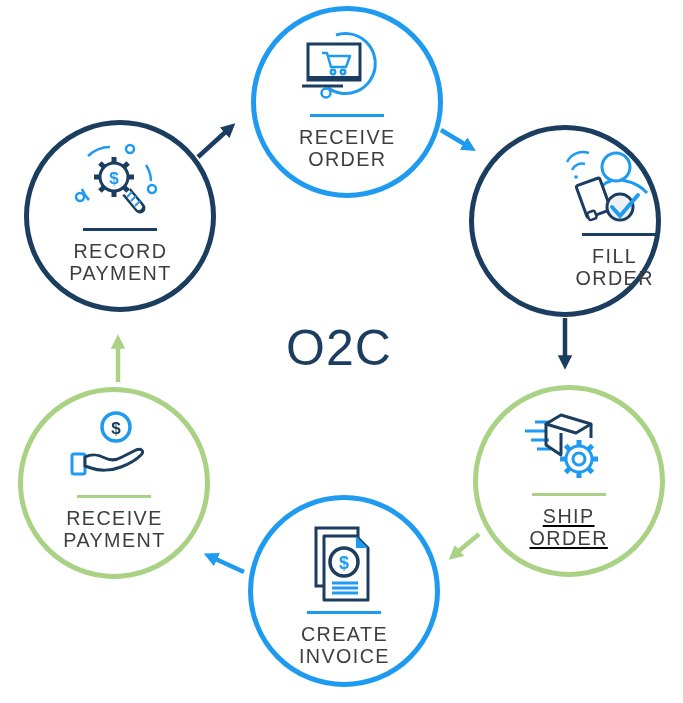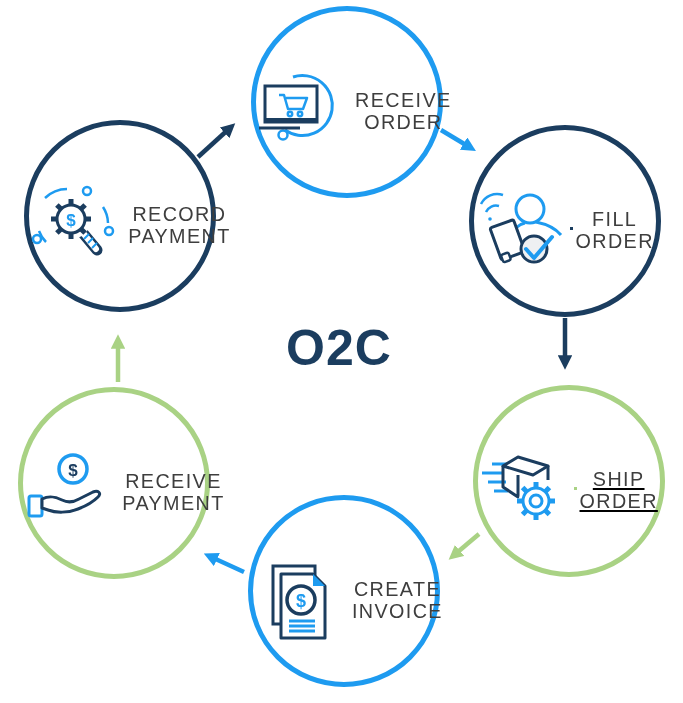--- a/index.html
+++ b/index.html
@@ -9,39 +9,39 @@
     --label:#3e3e3e;
   }
   html,body{margin:0;padding:0;background:#fff;}
   .canvas{
     position:relative;width:683px;height:703px;background:#fff;overflow:hidden;
     font-family:"Liberation Sans",sans-serif;
   }
   .node{
     position:absolute;width:192px;height:192px;border-radius:50%;
     border:5px solid var(--navy);background:#fff;box-sizing:border-box;
-    display:flex;flex-direction:row;align-items:center;padding-top:18px;
+    display:flex;flex-direction:column;align-items:center;padding-top:18px;
   }
   .n0{left:251px;top:6px;}
   .n1{left:469px;top:125px;}
   .n2{left:473px;top:385px;}
   .n3{left:248px;top:495px;}
   .n4{left:18px;top:387px;}
   .n5{left:24px;top:120px;}
   .n3 .icon{margin-top:8px;}
   .icon{width:96px;height:80px;flex:none;display:block;}
   .divider{width:74px;height:3px;margin:5px 0 9px;background:var(--navy);}
   .label{
     text-align:center;font-size:21px;line-height:22px;letter-spacing:1.5px;
     color:var(--label);transform:scaleX(.94);white-space:nowrap;
   }
   .label span{display:block;}
   .title{
     position:absolute;left:339px;top:348px;transform:translate(-50%,-50%);
-    font-size:50px;font-weight:700;letter-spacing:1px;color:var(--navy);
+    font-size:50px;font-weight:400;letter-spacing:1px;color:var(--navy);
   }
   .arrows{position:absolute;left:0;top:0;width:683px;height:703px;pointer-events:none;}
   .stroke-blue{stroke:var(--blue);}
   .stroke-navy{stroke:var(--navy);}
   .stroke-green{stroke:var(--green);}
   
   .sb{stroke:var(--blue);}  .sn{stroke:var(--navy);}
   .fb{fill:var(--blue);}    .fn{fill:var(--navy);}
   .nf{fill:none;}           .fw{fill:#fff;}
   .fg{fill:#eef0f2;}
@@ -65,21 +65,21 @@
       <circle class="nf sb" stroke-width="2.5" cx="34" cy="43" r="2.2"></circle>
       <circle class="nf sb" stroke-width="2.5" cx="44" cy="43" r="2.2"></circle>
     </svg>
     <div class="divider" style="background: rgb(30, 155, 240);"></div>
     <div class="label">
       <span>RECEIVE</span>
       <span>ORDER</span>
     </div>
   </div>
 
-  <div class="node n1" style="border-color: rgb(27, 61, 95);">
+  <div class="node n1" style="border-color: rgb(27, 61, 95); align-items: flex-end;">
     <svg class="icon" viewBox="0 0 96 80">
       <circle class="nf sb" stroke-width="3" cx="56" cy="19" r="14"></circle>
       <path class="nf sb" stroke-width="3" d="M38 46 C40 38 46 34 51 33 M62 32 C72 34 82 39 87 45"></path>
       <path class="nf sb" stroke-width="2.5" d="M12 22 a11 11 0 0 1 13 -6 M7 14 a18 18 0 0 1 22 -9"></path>
       <circle class="fb" cx="16" cy="29" r="1.8"></circle>
       <g transform="rotate(-20 33 50)">
         <rect class="fw sn" stroke-width="3" x="21" y="33" width="25" height="34" rx="2"></rect>
         <rect class="fw sn" stroke-width="2.5" x="22" y="62" width="8" height="8" rx="2"></rect>
       </g>
       <circle class="fg sn" stroke-width="3" cx="60" cy="59" r="13"></circle>

